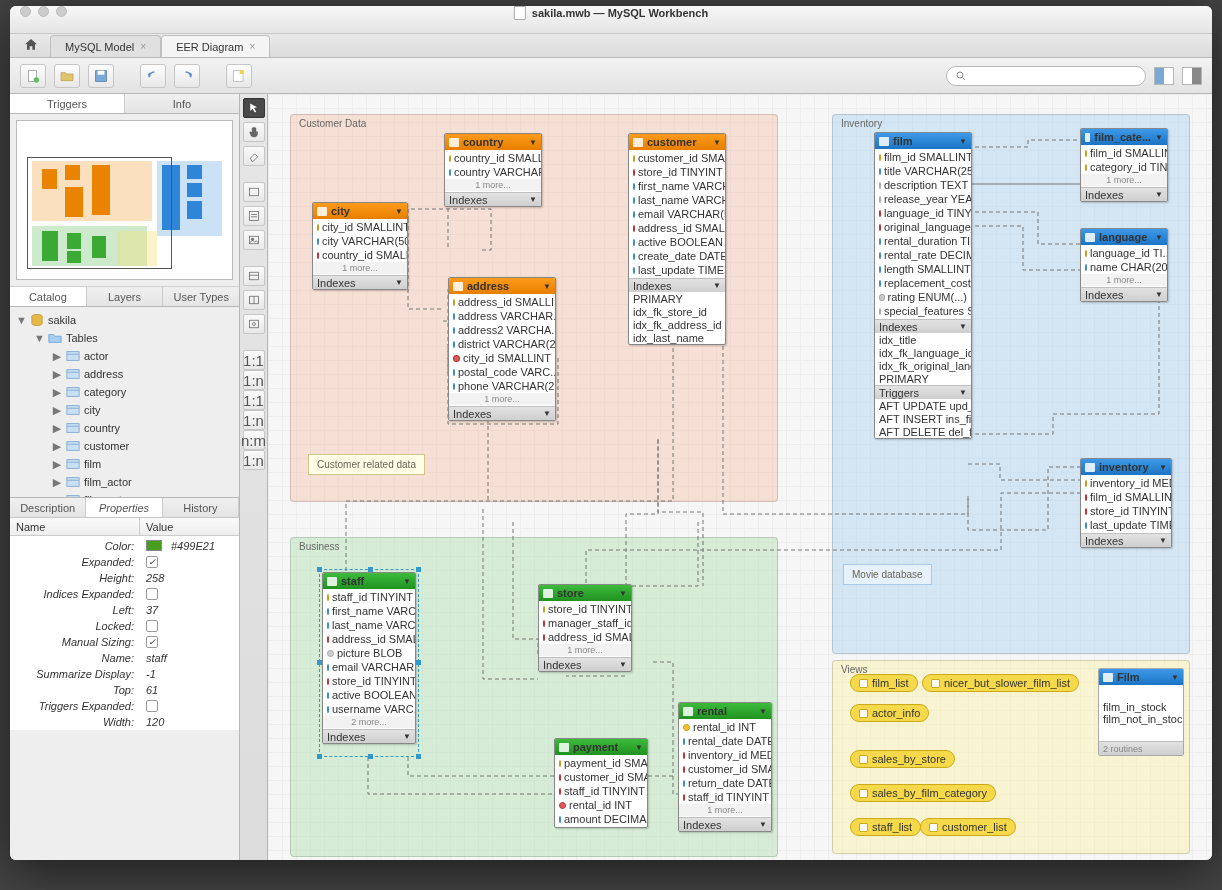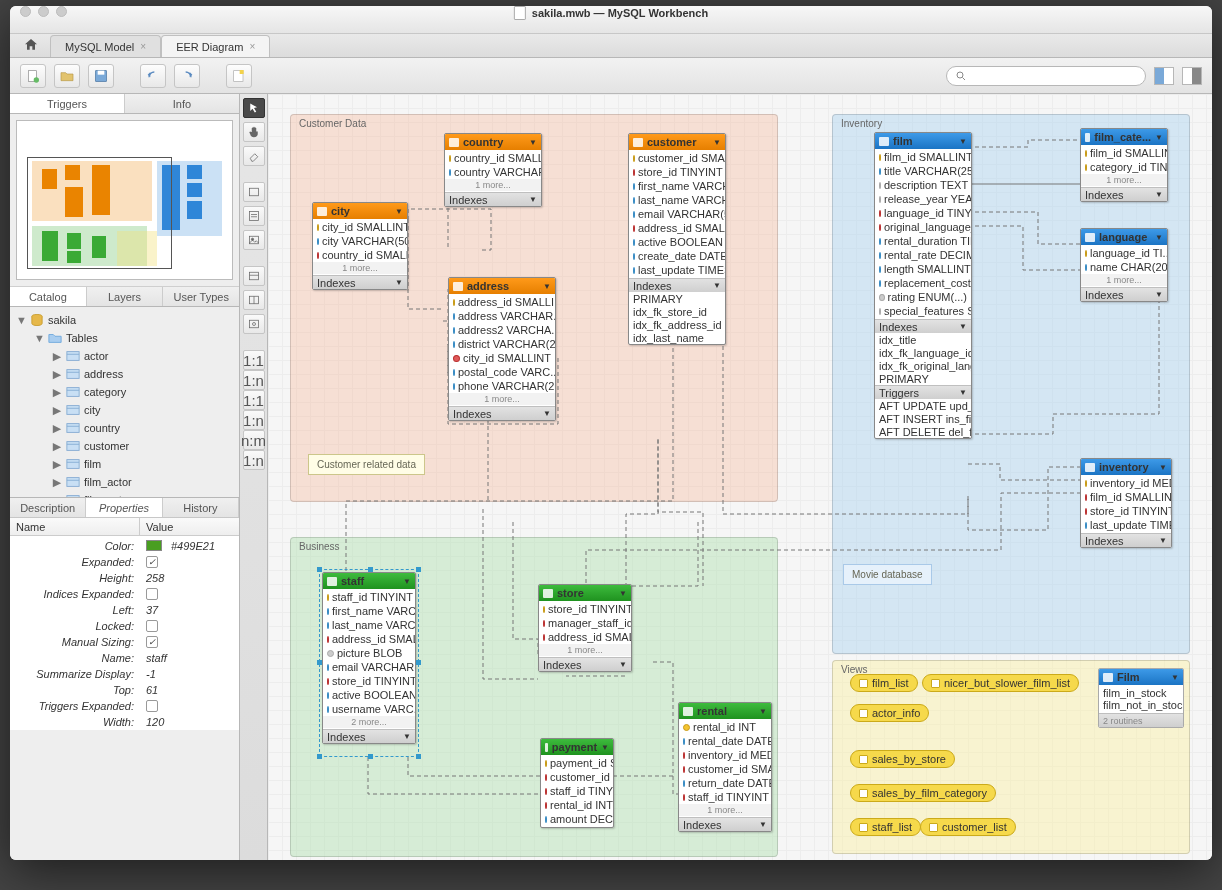--- a/index.html
+++ b/index.html
@@ -97,21 +97,21 @@
 .section .caret{margin-left:auto;font-size:8px;}
 .idx-list .col{height:13px;}
 .selhandles{position:absolute;border:1px dashed #39c;pointer-events:none;}
 .selhandles .h{position:absolute;width:5px;height:5px;background:#39c;}
 .label-box{position:absolute;background:#fffde6;border:1px solid #ccc68a;padding:4px 8px;font-size:10px;color:#665;}
 .label-box.blue{background:#e6f1fb;border-color:#a9c9e8;}
 .view-badge{position:absolute;display:inline-flex;align-items:center;gap:4px;height:18px;padding:0 8px;background:#f6d94b;border:1px solid #cbaa1a;border-radius:9px;font-size:10px;color:#5a4600;}
 .view-badge .vi{width:9px;height:9px;background:#fff;border:1px solid #cbaa1a;border-radius:1px;}
 .routines-box{position:absolute;background:#fff;border:1px solid #aaa;border-radius:2px;overflow:hidden;width:86px;}
 .routines-box .e-title{background:linear-gradient(#3d9ae8,#1b74c4);}
-.routines-box .rbody{padding:2px 4px;color:#555;font-size:10px;}
+.routines-box .rbody{padding:16px 4px;color:#555;font-size:10px;}
 svg.relations{position:absolute;left:0;top:0;pointer-events:none;}
 svg.relations line,svg.relations path{stroke:#777;stroke-width:1;fill:none;}
 svg.relations .dash{stroke-dasharray:4 3;}
 </style>
 </head>
 <body>
 
 <div class="window">
   <div class="titlebar">
     <div class="traffic">
@@ -904,21 +904,21 @@
                 <div class="ci fk"></div>
                 <span>address_id SMALL...</span>
               </div>
               <div class="more">1 more...</div>
             </div>
             <div class="section">
               <span>Indexes</span>
               <span class="caret">▼</span>
             </div>
           </div>
-        <div class="entity green" style="left:272px;top:644px;width:74px">
+        <div class="entity green" style="left:286px;top:644px;width:94px">
             <div class="e-title">
               <div class="ei"></div>
               <span>payment</span>
               <span class="caret">▼</span>
             </div>
             <div class="cols">
               <div class="col">
                 <div class="ci pk"></div>
                 <span>payment_id SMA...</span>
               </div>

